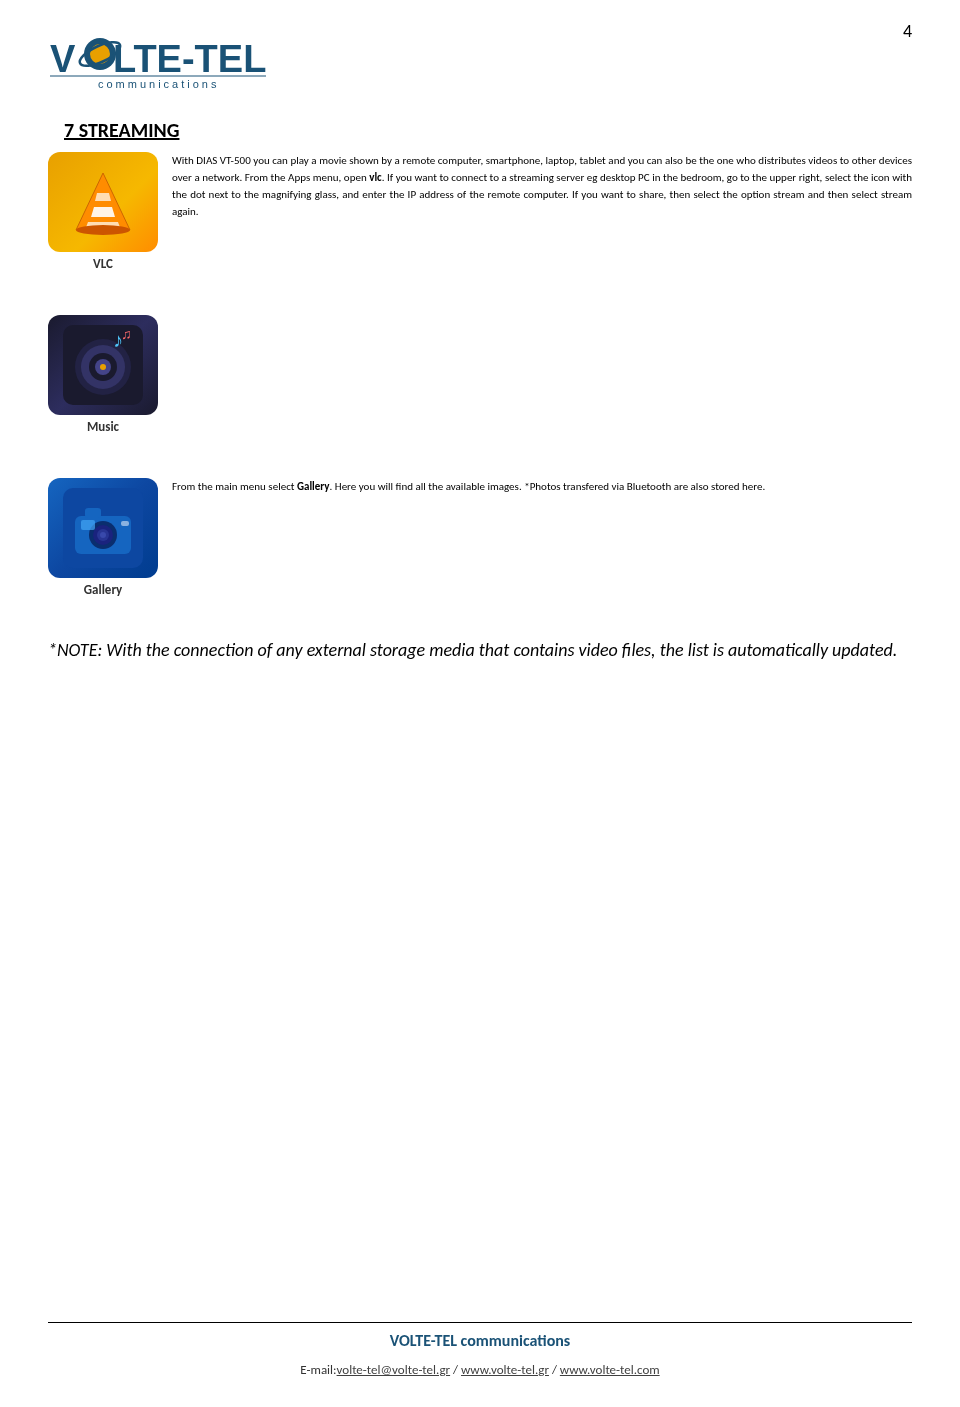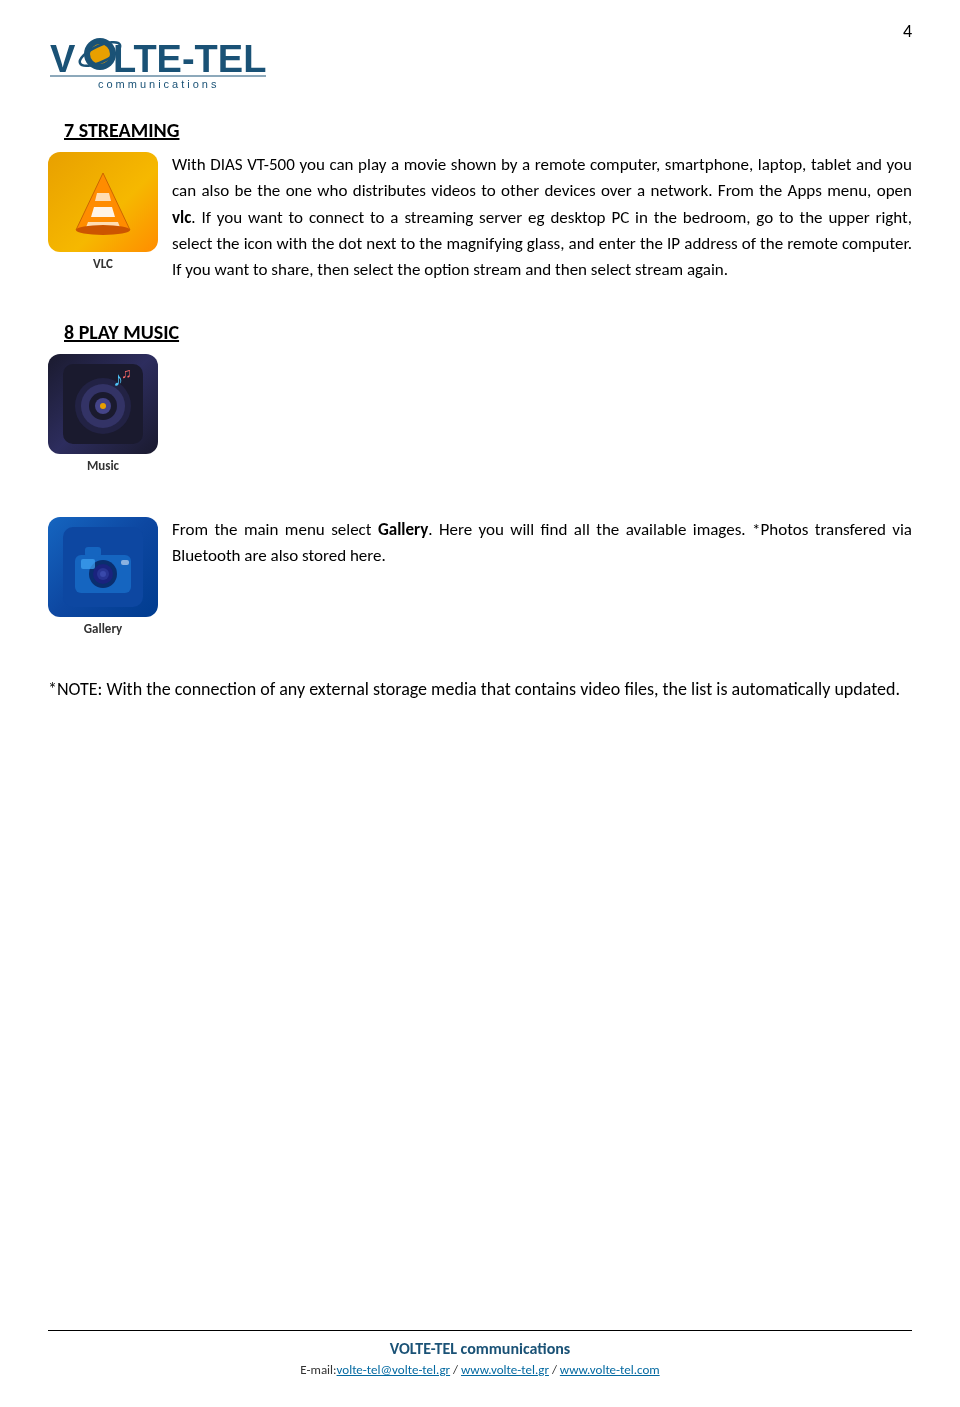--- a/index.html
+++ b/index.html
@@ -52,21 +52,21 @@
     }
 
     
     .section-block {
       margin-bottom: 32px;
     }
 
     .section-content {
       text-align: justify;
       line-height: 1.55;
-      font-size: 17px;
+      font-size: 11px;
     }
 
     
     .icon-float {
       float: left;
       margin-right: 14px;
       margin-bottom: 8px;
       width: 110px;
       text-align: center;
     }
@@ -111,20 +111,21 @@
     .clearfix::after {
       content: '';
       display: table;
       clear: both;
     }
 
     
     .note-section {
       margin-top: 24px;
       margin-bottom: 40px;
+      font-style: italic;
       font-size: 18px;
       text-align: justify;
       line-height: 1.5;
     }
 
     
     .footer {
       position: absolute;
       bottom: 30px;
       left: 0;
@@ -132,35 +133,35 @@
       text-align: center;
       border-top: 1.5px solid #000;
       padding-top: 8px;
       margin: 0 48px;
     }
 
     .footer-company {
       font-size: 16px;
       font-weight: bold;
       color: #1a5276;
-      margin-bottom: 4px;
+      margin-bottom: 12px;
     }
 
     .footer-address {
       font-size: 13px;
       color: #333;
     }
 
     .footer-email {
       font-size: 13px;
       color: #333;
     }
 
     .footer-link {
-      color: #0369a1;
+      color: #404040;
       text-decoration: underline;
     }
 
     b { font-weight: bold; }
 
     .section-gap { margin-top: 36px; }
   </style>
 </head>
 <body>
 
@@ -205,21 +206,20 @@
         </div>
         <div class="icon-label">VLC</div>
       </div>
       <div class="section-content">
         <span>With DIAS VT-500 you can play a movie shown by a remote computer, smartphone, laptop, tablet and you can also be the one who distributes videos to other devices over a network. From the Apps menu, open </span><b>vlc</b><span>. If you want to connect to a streaming server eg desktop PC in the bedroom, go to the upper right, select the icon with the dot next to the magnifying glass, and enter the IP address of the remote computer. If you want to share, then select the option stream and then select stream again.</span>
       </div>
     </div>
   </div>
 
   <div class="section-block section-gap">
-    <div class="section-heading">8 PLAY MUSIC</div>
     <div class="clearfix">
 
       <div class="icon-float">
         <div class="icon-box music-icon-box">
           <svg width="80" height="80" viewBox="0 0 80 80" xmlns="http://www.w3.org/2000/svg">
 
             <rect width="80" height="80" fill="#1a1a2e" rx="10"></rect>
 
             <circle cx="40" cy="42" r="28" fill="#222244"></circle>
             <circle cx="40" cy="42" r="22" fill="#333366"></circle>

